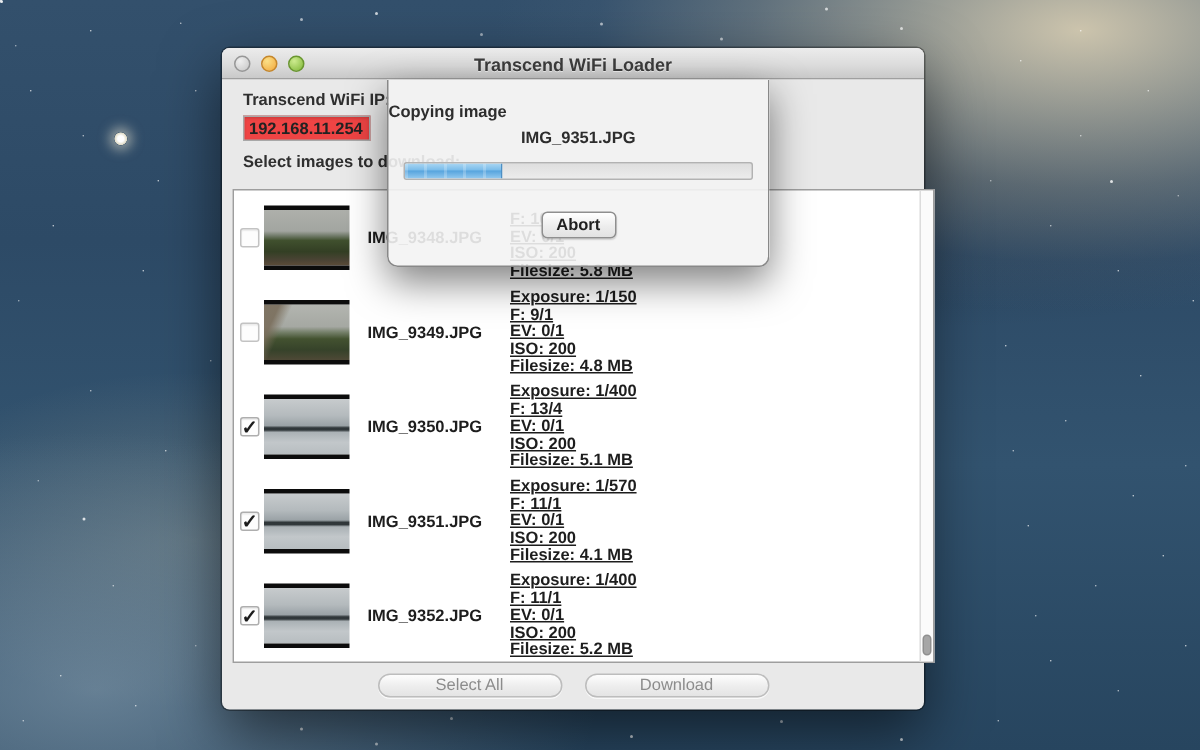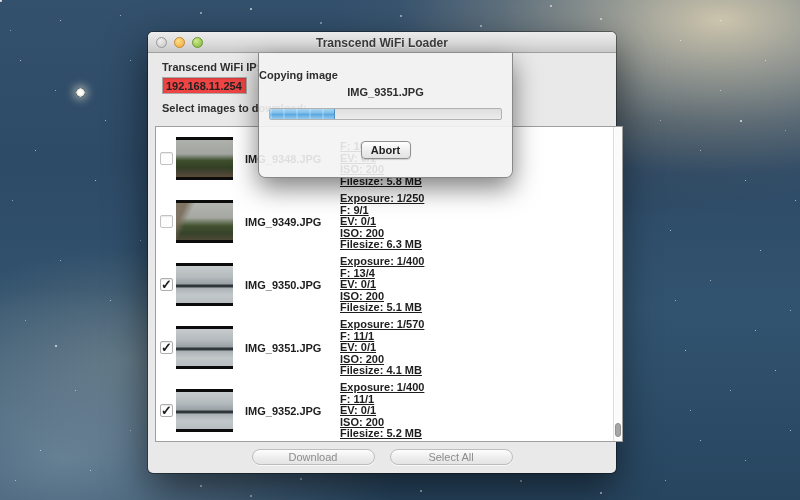--- a/index.html
+++ b/index.html
@@ -157,25 +157,25 @@
               <div>EV: 0/1</div>
               <div>ISO: 200</div>
               <div>Filesize: 5.8 MB</div>
             </span>
   </div>
           <div class="row">
     <span class="cb"></span>
     <span class="thumb thumb-forest-path"></span>
     <span class="fname">IMG_9349.JPG</span>
     <span class="exif">
-              <div>Exposure: 1/250</div>
+              <div>Exposure: 1/150</div>
               <div>F: 9/1</div>
               <div>EV: 0/1</div>
               <div>ISO: 200</div>
-              <div>Filesize: 6.3 MB</div>
+              <div>Filesize: 4.8 MB</div>
             </span>
   </div>
           <div class="row">
     <span class="cb checked">✓</span>
     <span class="thumb thumb-lake"></span>
     <span class="fname">IMG_9350.JPG</span>
     <span class="exif">
               <div>Exposure: 1/400</div>
               <div>F: 13/4</div>
               <div>EV: 0/1</div>
@@ -207,22 +207,22 @@
               <div>Filesize: 5.2 MB</div>
             </span>
   </div>
         </div>
       <div class="scrollbar">
         <div class="sb-thumb"></div>
       </div>
     </div>
 
     <div class="bottom-buttons">
+      <button class="pill">Select All</button>
       <button class="pill">Download</button>
-      <button class="pill">Select All</button>
     </div>
 
     <div class="sheet">
       <div class="sheet-title">Copying image</div>
       <div class="sheet-file">IMG_9351.JPG</div>
       <div class="progress">
         <div class="progress-fill" id="progress-fill" style="width: 28%;"></div>
       </div>
       <button class="abort">Abort</button>
     </div>

